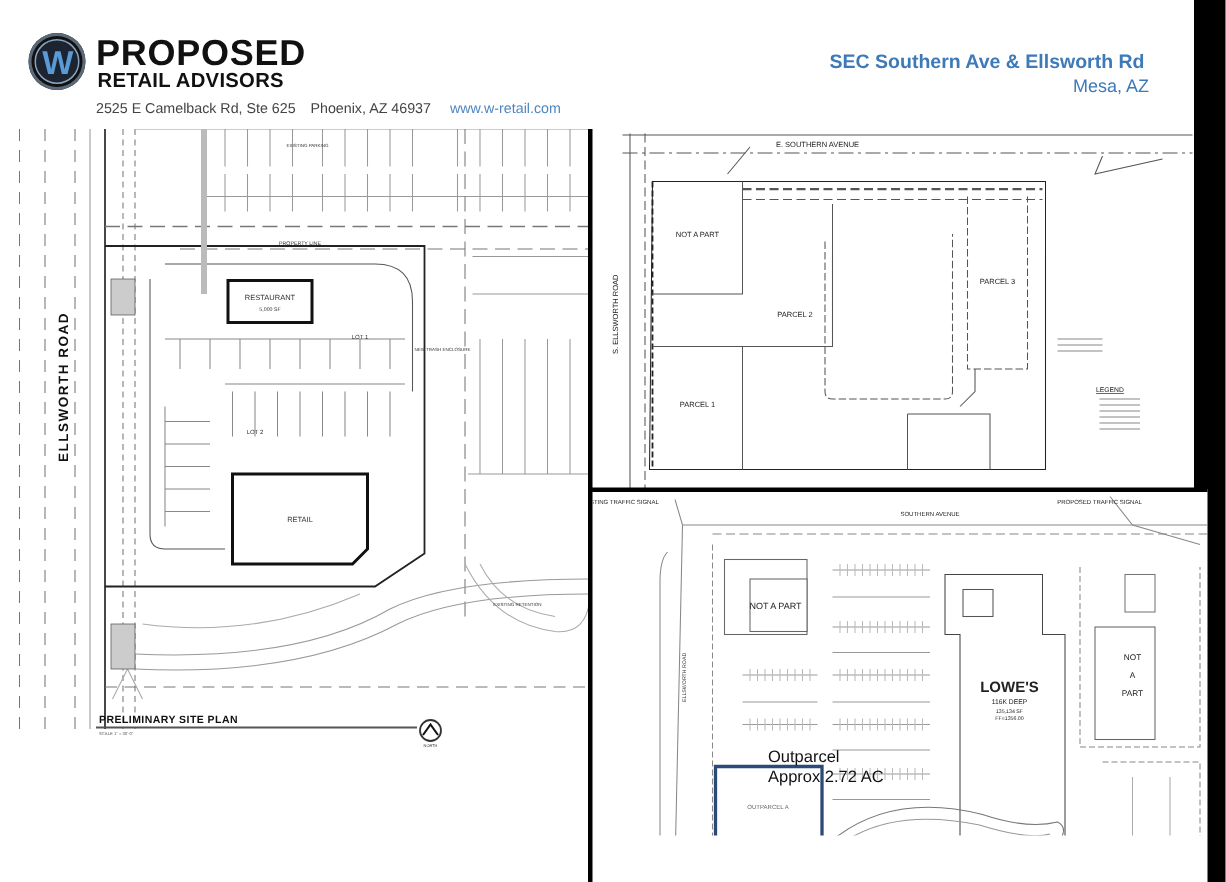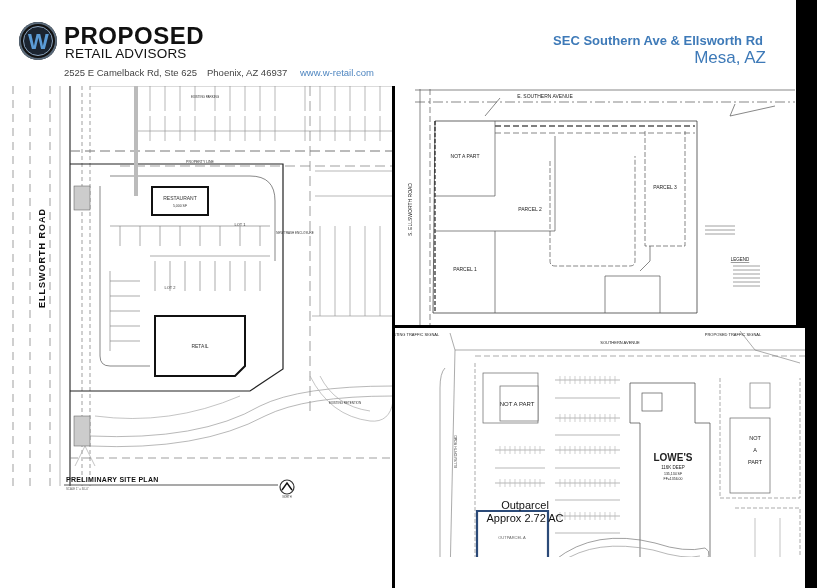--- a/index.html
+++ b/index.html
@@ -3,37 +3,37 @@
 <meta charset="utf-8">
 <style>
   html,body{margin:0;padding:0;}
   body{width:817px;height:588px;position:relative;overflow:hidden;background:#fff;font-family:"Liberation Sans",sans-serif;}
   .abs{position:absolute;}
   
   .logo-circle{left:19px;top:22px;width:38px;height:38px;border-radius:50%;background:#111;box-shadow:0 0 0 2px #5a6a7a inset;}
   .logo-circle .inner{position:absolute;left:4px;top:4px;width:30px;height:30px;border-radius:50%;background:#1b2430;border:1px solid #8aa3bd;box-sizing:border-box;}
   .logo-circle .w{position:absolute;left:0;top:2px;width:100%;text-align:center;color:#5b9bd5;font-weight:bold;font-size:22px;font-family:"Liberation Sans",sans-serif;letter-spacing:-1px;}
   .brand1{left:64px;top:24px;font-size:24px;font-weight:bold;letter-spacing:0.5px;color:#111;line-height:24px;}
-  .brand2{left:65px;top:47px;font-size:13.5px;font-weight:normal;color:#111;letter-spacing:0.2px;line-height:14px;}
+  .brand2{left:65px;top:47px;font-size:13.5px;font-weight:bold;color:#111;letter-spacing:0.2px;line-height:14px;}
   .addr{top:67px;font-size:9.5px;color:#444;line-height:11px;}
   .url{color:#4f86c0;}
   .loc1{right:54px;top:33px;font-size:13px;font-weight:bold;color:#3e7ab8;text-align:right;line-height:15px;}
-  .loc2{right:51px;top:50px;font-size:17px;color:#3e7ab8;text-align:right;line-height:15px;}
+  .loc2{right:51px;top:50px;font-size:12px;color:#3e7ab8;text-align:right;line-height:15px;}
   
   .edge-top{left:796px;top:0;width:21px;height:326px;background:#000;}
   .edge-bot{left:805px;top:326px;width:12px;height:262px;background:#000;}
   
   .panel{position:absolute;background:#fff;overflow:hidden;}
   .p-left{left:0;top:86px;width:393px;height:502px;}
   .p-tr{left:395px;top:86px;width:401px;height:240px;}
   .p-br{left:395px;top:328px;width:410px;height:229px;}
   .vsep{left:392px;top:86px;width:3px;height:502px;background:#000;}
   .hsep{left:392px;top:325px;width:413px;height:3px;background:#000;}
   svg text{font-family:"Liberation Sans",sans-serif;}
-  .outparcel-label{left:475px;top:499px;width:100px;text-align:center;font-size:11px;color:#111;line-height:13px;}
+  .outparcel-label{left:475px;top:499px;width:100px;text-align:left;font-size:11px;color:#111;line-height:13px;padding-left:37px;}
 </style>
 </head>
 <body>
 
 <div class="abs logo-circle">
   <div class="inner">
     <div class="w">W</div>
   </div>
 </div>
 <div class="abs brand1">PROPOSED</div>

